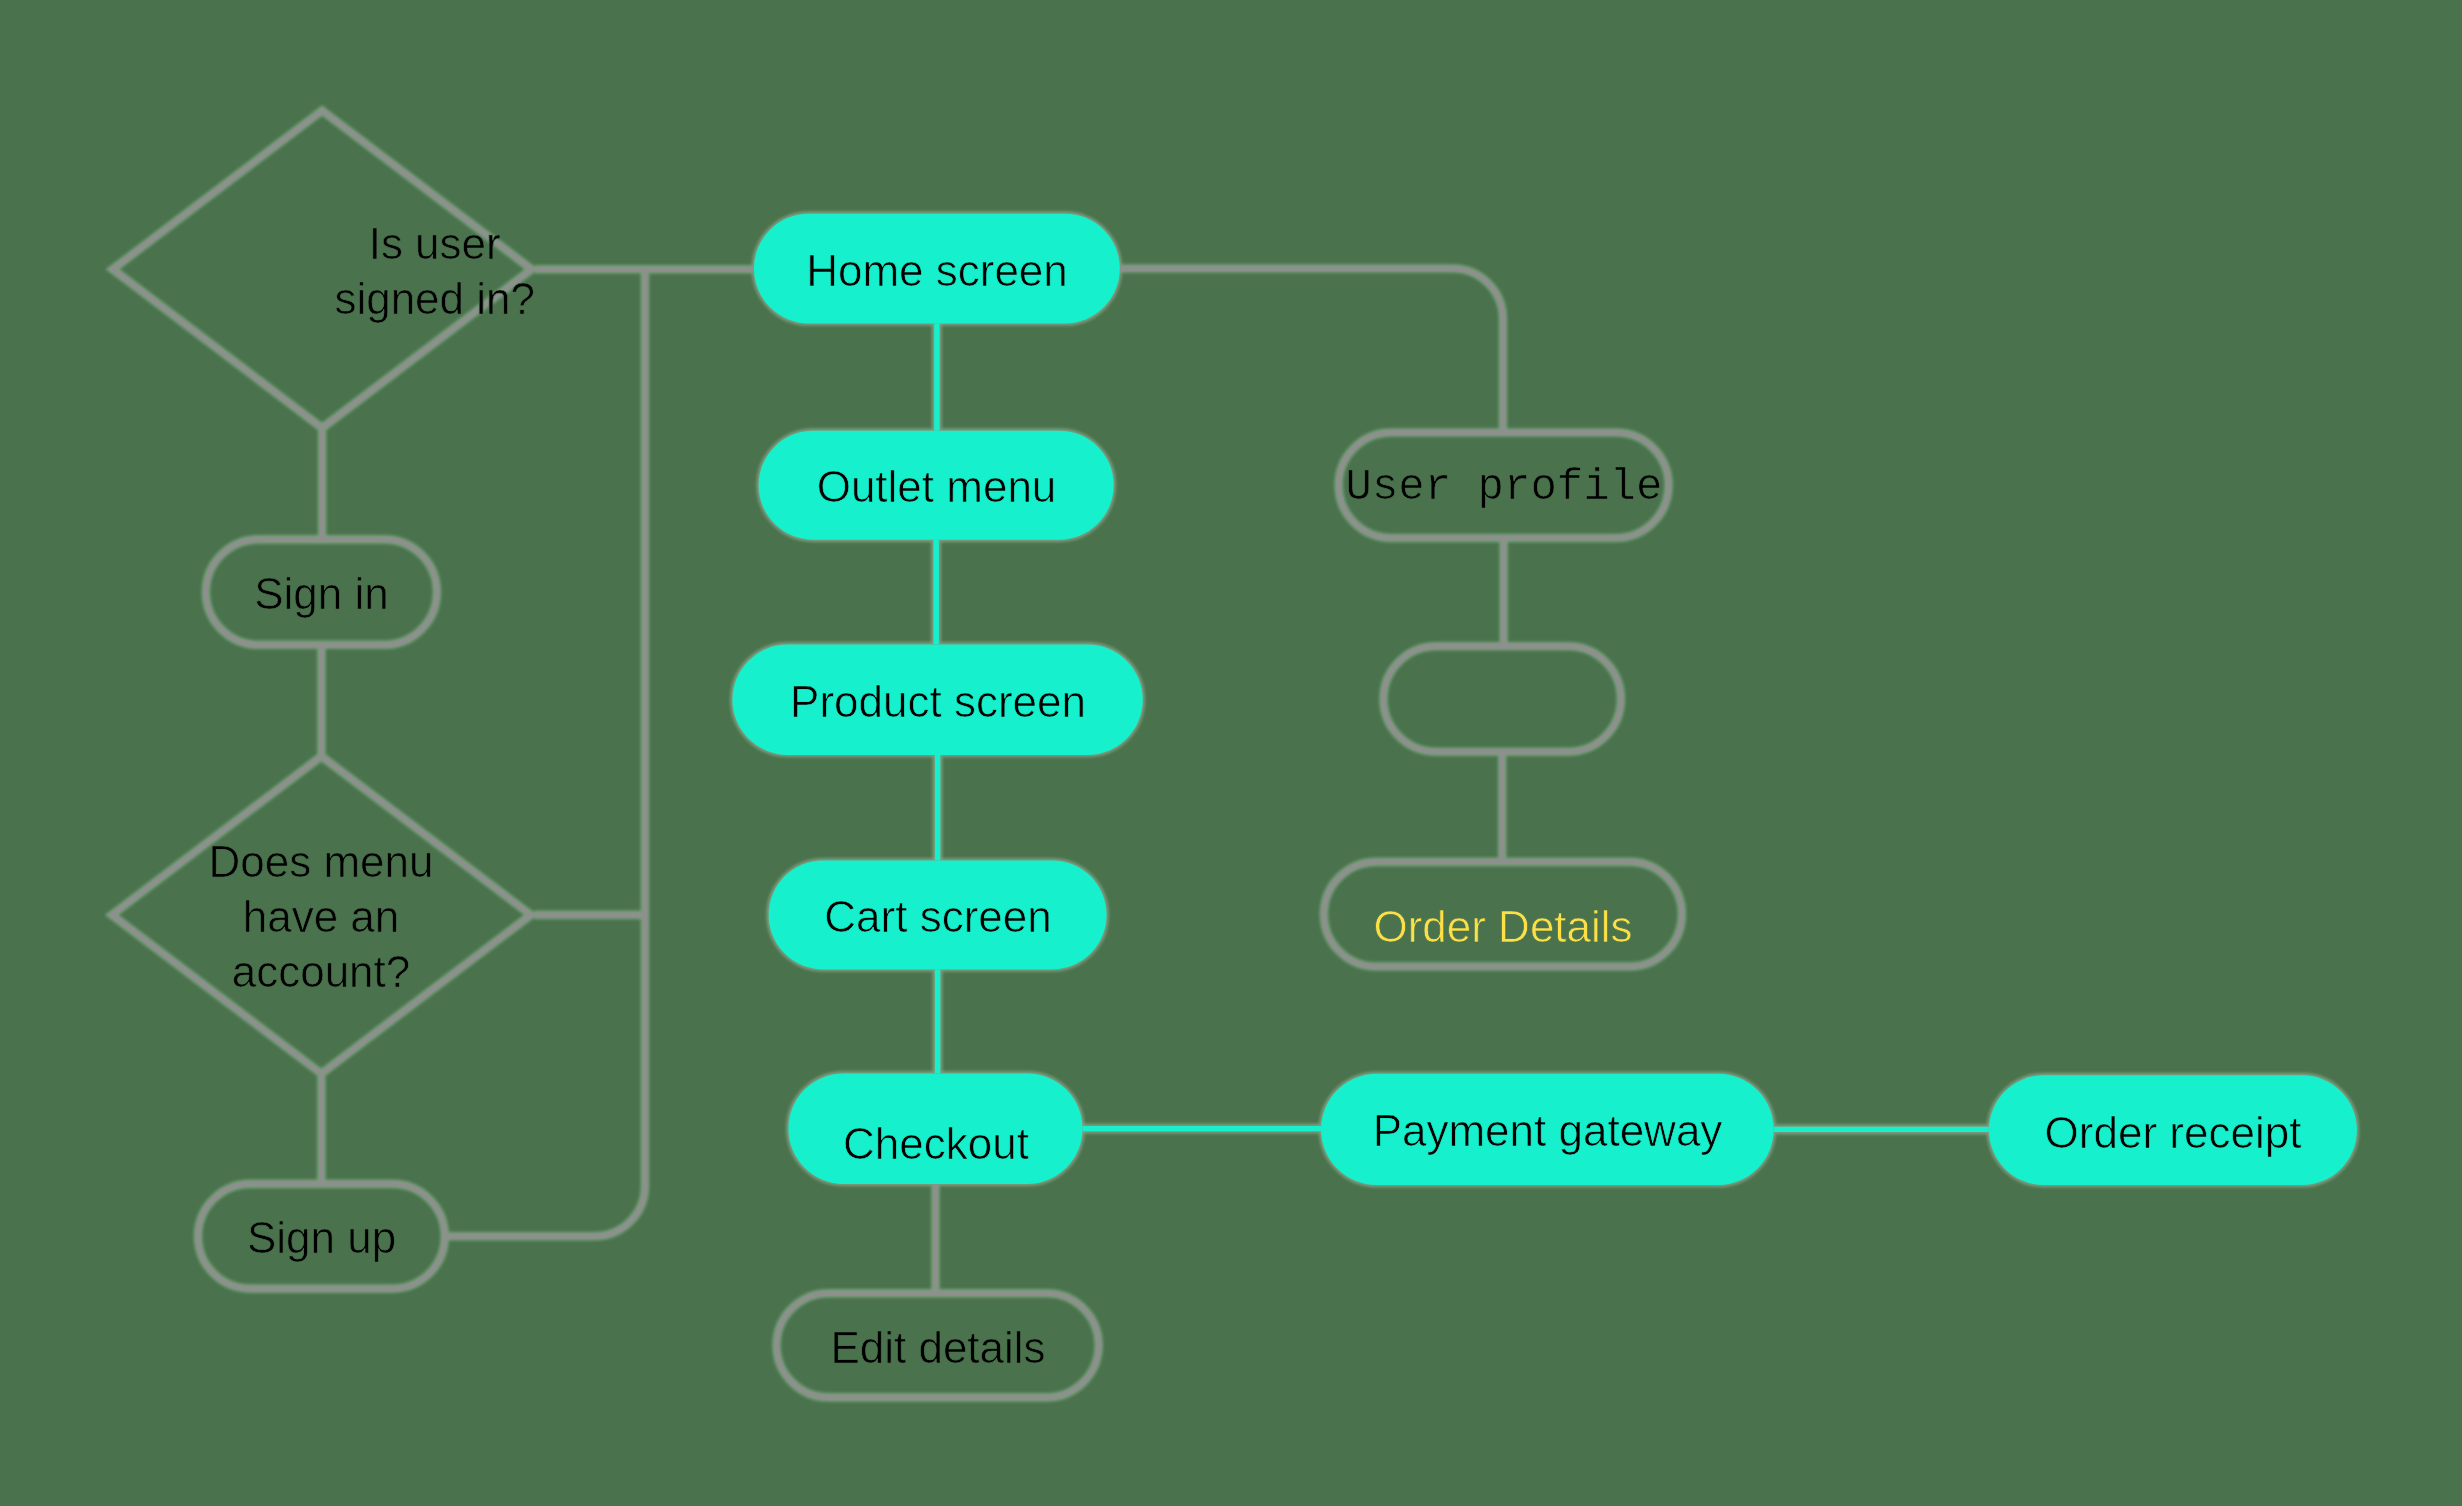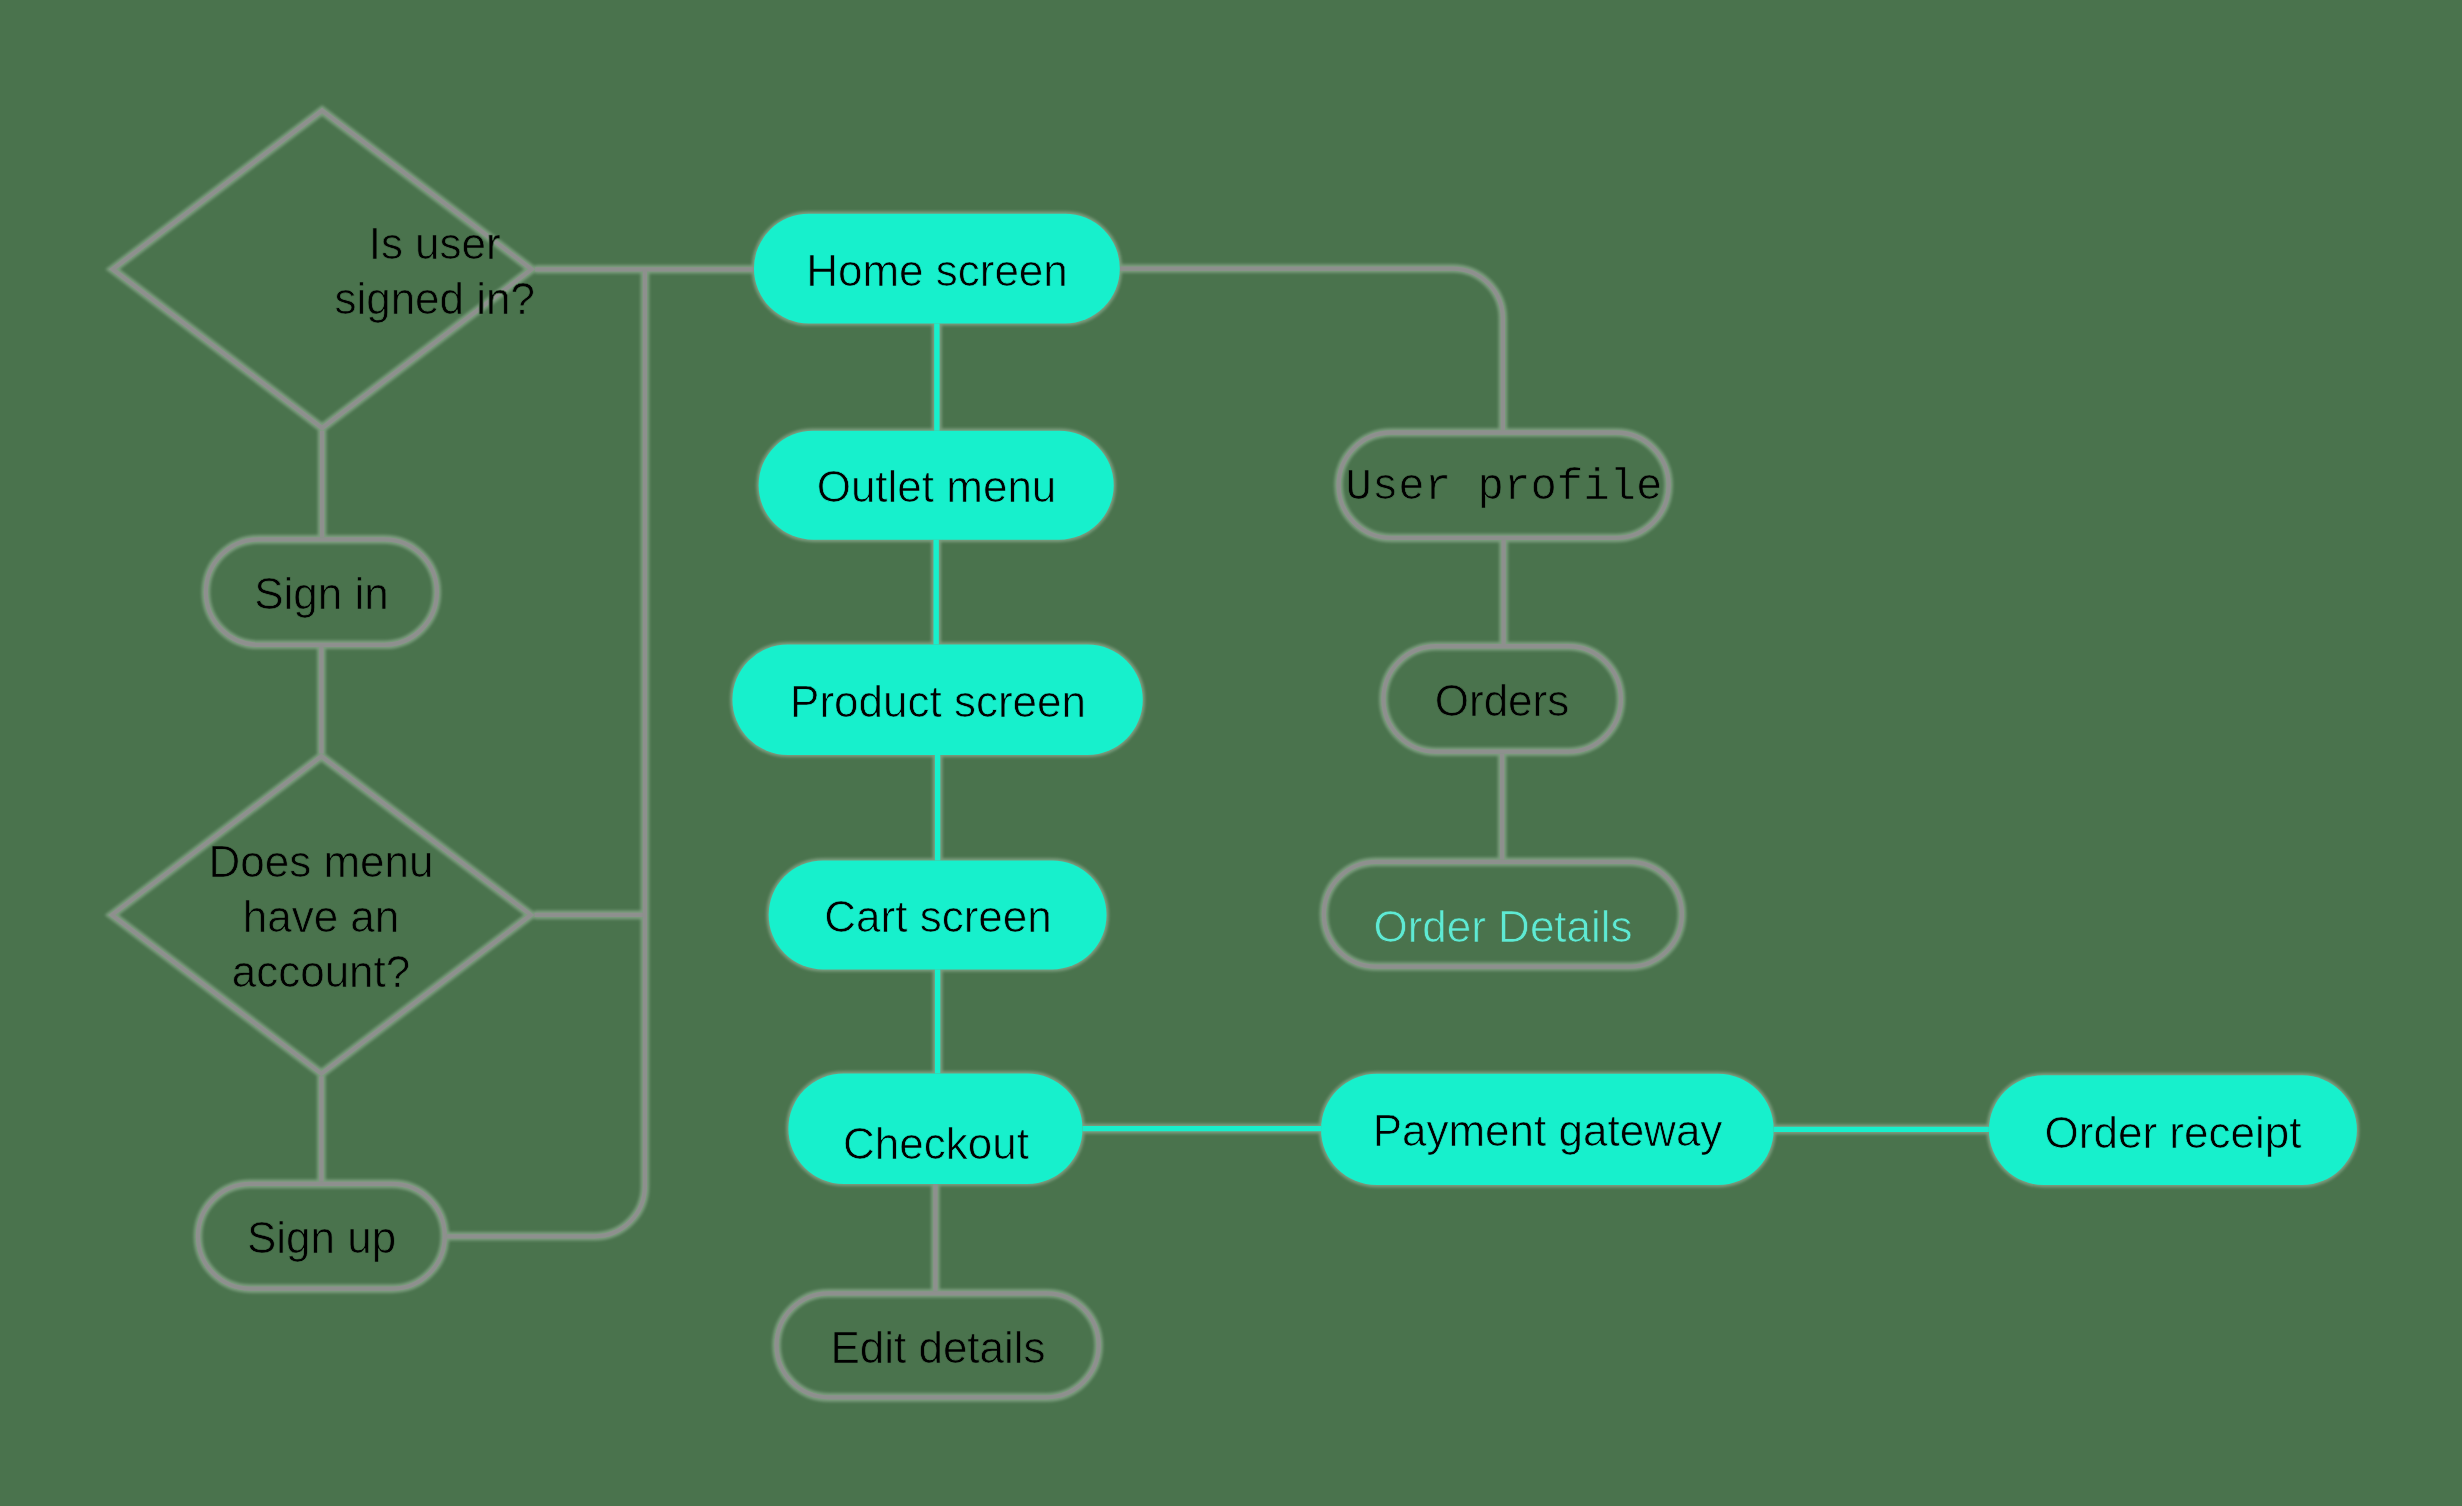--- a/index.html
+++ b/index.html
@@ -102,18 +102,17 @@
 have an
 account?</span></div>
     <div class="nlabel" style="left: 196px; top: 1183px; width: 251px; height: 109px; color: rgb(0, 0, 0); -webkit-text-stroke: 0.7px rgb(74, 115, 77);"><span>Sign up</span></div>
     <div class="nlabel" style="left: 754px; top: 215px; width: 366px; height: 110px; color: rgb(0, 0, 0); justify-content: center; -webkit-text-stroke: 0.7px rgb(23, 240, 204);"><span>Home screen</span></div>
     <div class="nlabel" style="left: 759px; top: 432px; width: 355px; height: 109px; color: rgb(0, 0, 0); -webkit-text-stroke: 0.7px rgb(23, 240, 204);"><span>Outlet menu</span></div>
     <div class="nlabel" style="left: 733px; top: 646px; width: 410px; height: 110px; color: rgb(0, 0, 0); -webkit-text-stroke: 0.7px rgb(23, 240, 204);"><span>Product screen</span></div>
     <div class="nlabel" style="left: 769px; top: 862px; width: 338px; height: 109px; color: rgb(0, 0, 0); -webkit-text-stroke: 0.7px rgb(23, 240, 204);"><span>Cart screen</span></div>
     <div class="nlabel" style="left: 789px; top: 1075px; width: 294px; height: 110px; color: rgb(0, 0, 0); margin-top: 13px; -webkit-text-stroke: 0.7px rgb(23, 240, 204);"><span>Checkout</span></div>
     <div class="nlabel" style="left: 775px; top: 1293px; width: 326px; height: 108px; color: rgb(0, 0, 0); -webkit-text-stroke: 0.7px rgb(74, 115, 77);"><span>Edit details</span></div>
     <div class="nlabel" style="left: 1337px; top: 432px; width: 334px; height: 110px; color: rgb(0, 0, 0); font-family: Liberation Mono, monospace; -webkit-text-stroke: 0.7px rgb(74, 115, 77);"><span>User profile</span></div>
-    <div class="nlabel" style="left: 1381px; top: 645px; width: 242px; height: 110px; color: rgb(0, 0, 0); -webkit-text-stroke: 0.7px rgb(74, 115, 77);"><span>Orders</span></div>
-    <div class="nlabel" style="left: 1322px; top: 861px; width: 362px; height: 130px; color: #5eead4; -webkit-text-stroke: 0.7px rgb(74, 115, 77);"><span>Order Details</span></div>
+    <div class="nlabel" style="left: 1322px; top: 861px; width: 362px; height: 130px; color: #fde047; -webkit-text-stroke: 0.7px rgb(74, 115, 77);"><span>Order Details</span></div>
     <div class="nlabel" style="left: 1321px; top: 1075px; width: 453px; height: 111px; color: rgb(0, 0, 0); -webkit-text-stroke: 0.7px rgb(23, 240, 204);"><span>Payment gateway</span></div>
     <div class="nlabel" style="left: 1989px; top: 1077px; width: 368px; height: 110px; color: rgb(0, 0, 0); -webkit-text-stroke: 0.7px rgb(23, 240, 204);"><span>Order receipt</span></div>
   </div>
 
 
 </body></html>

